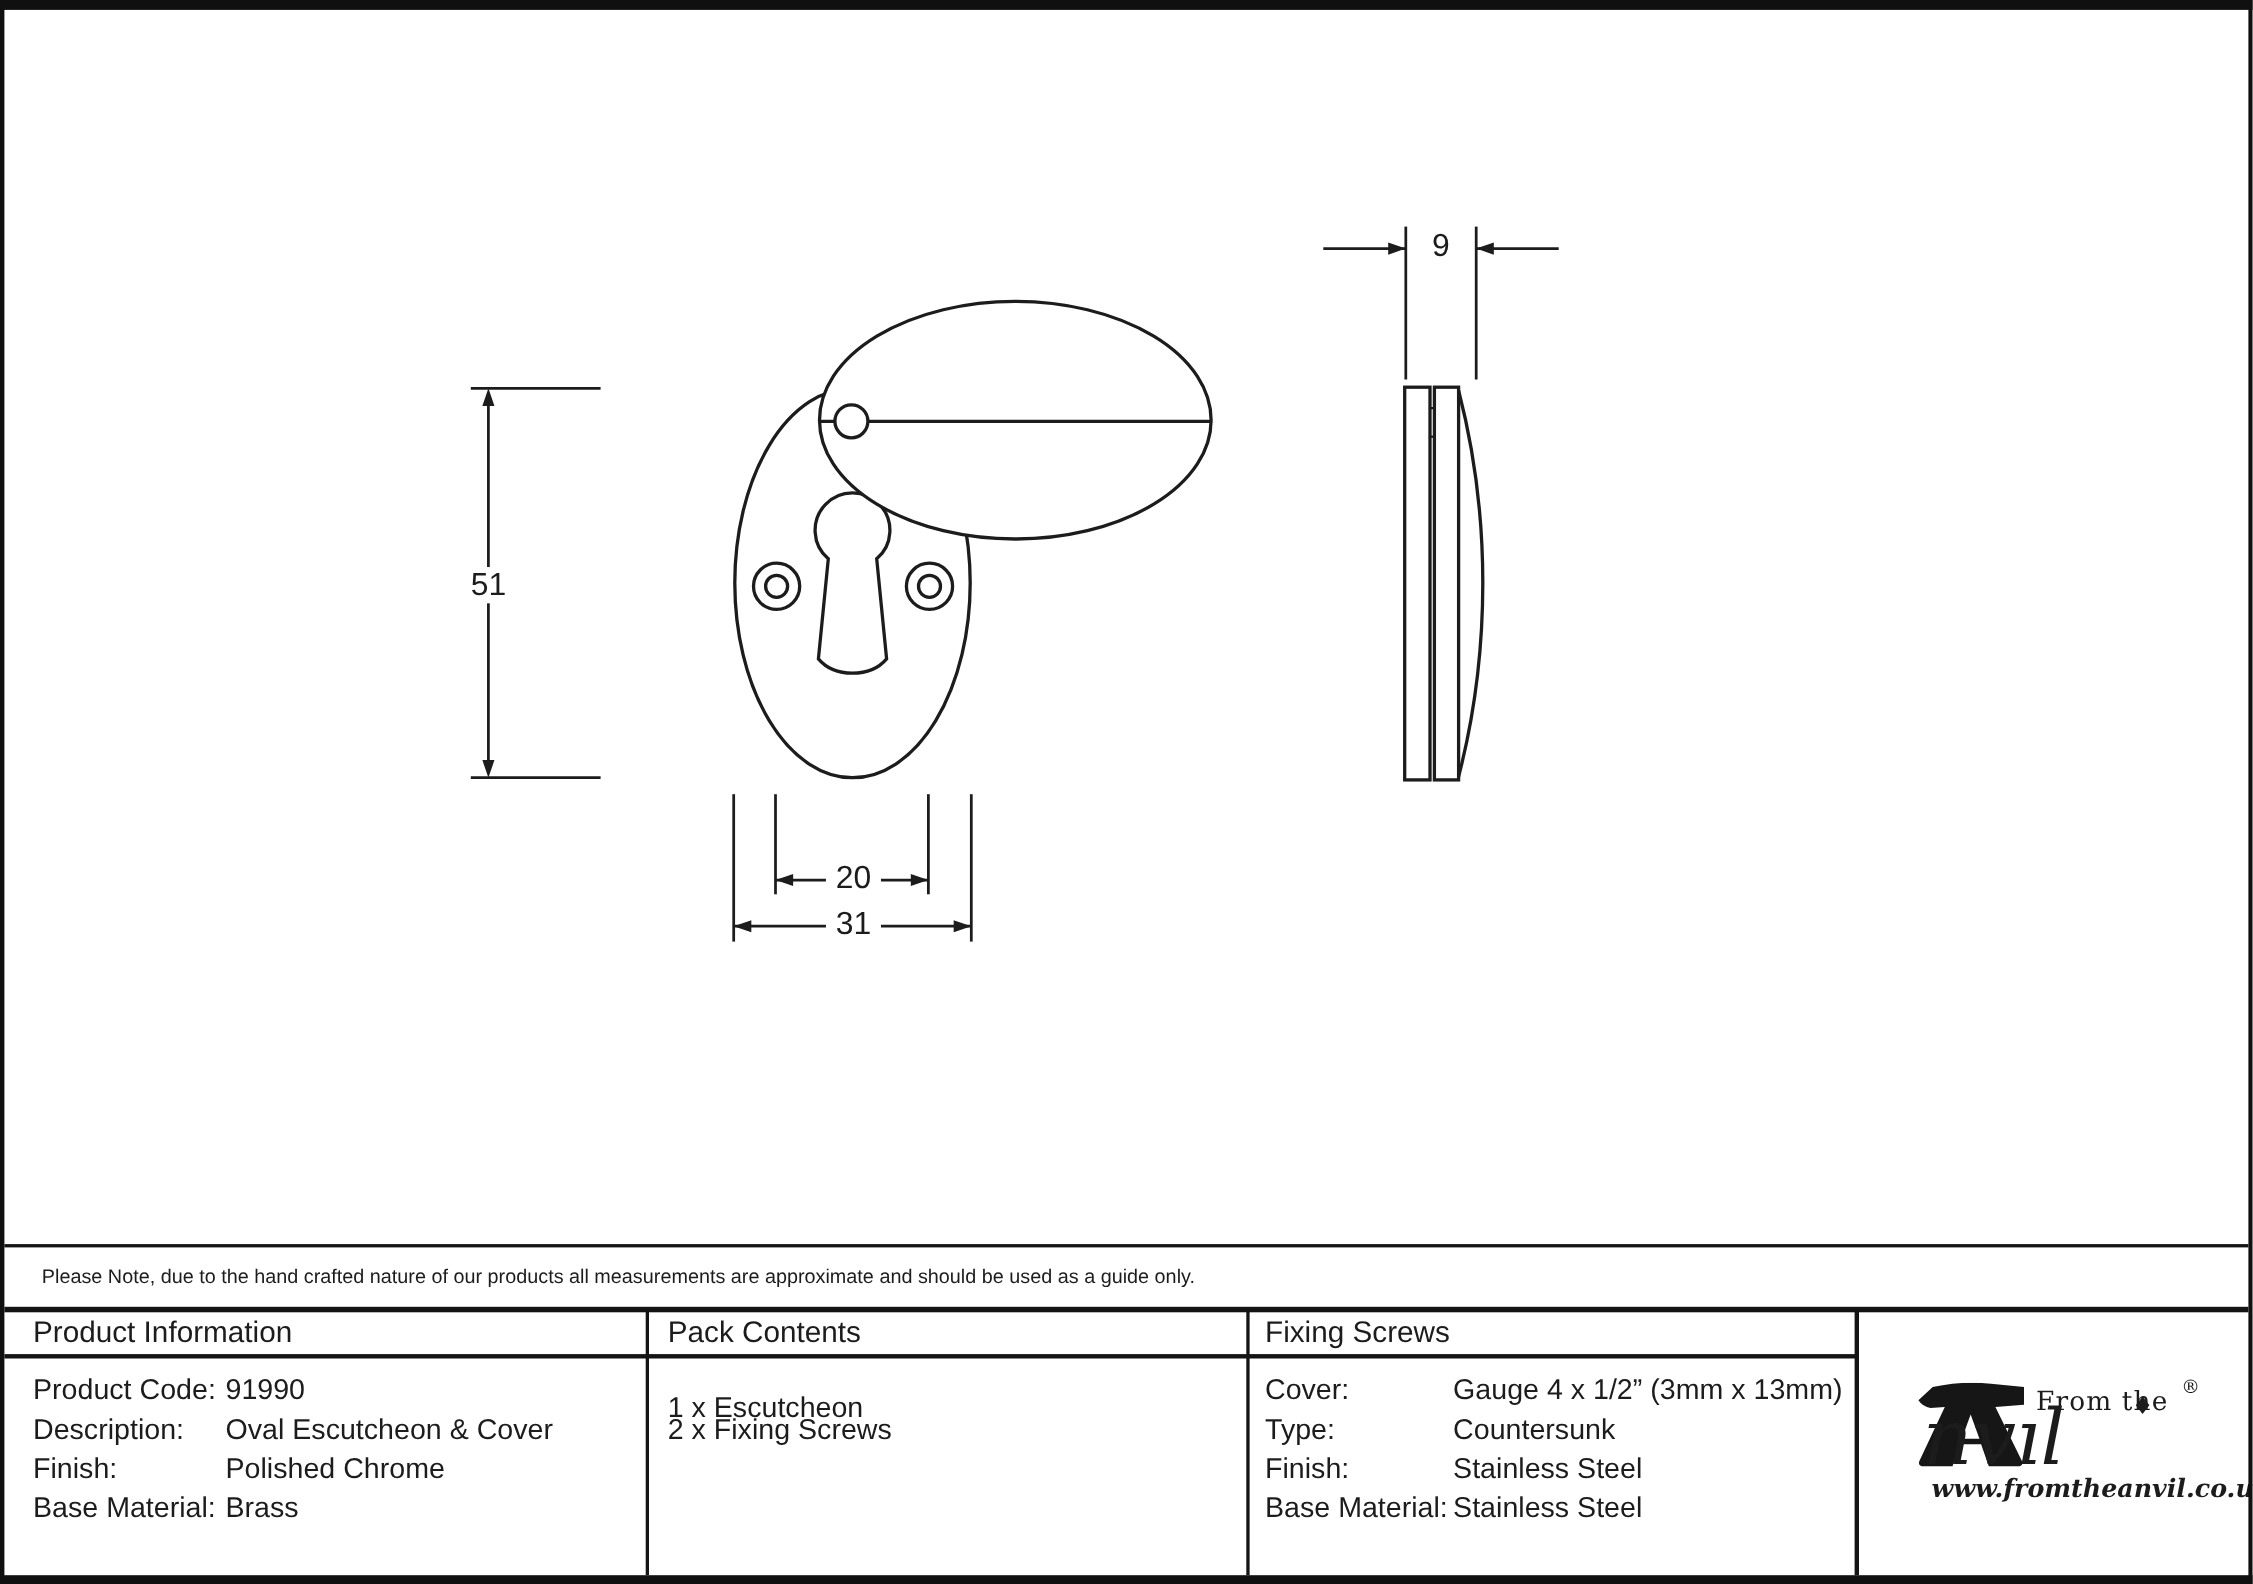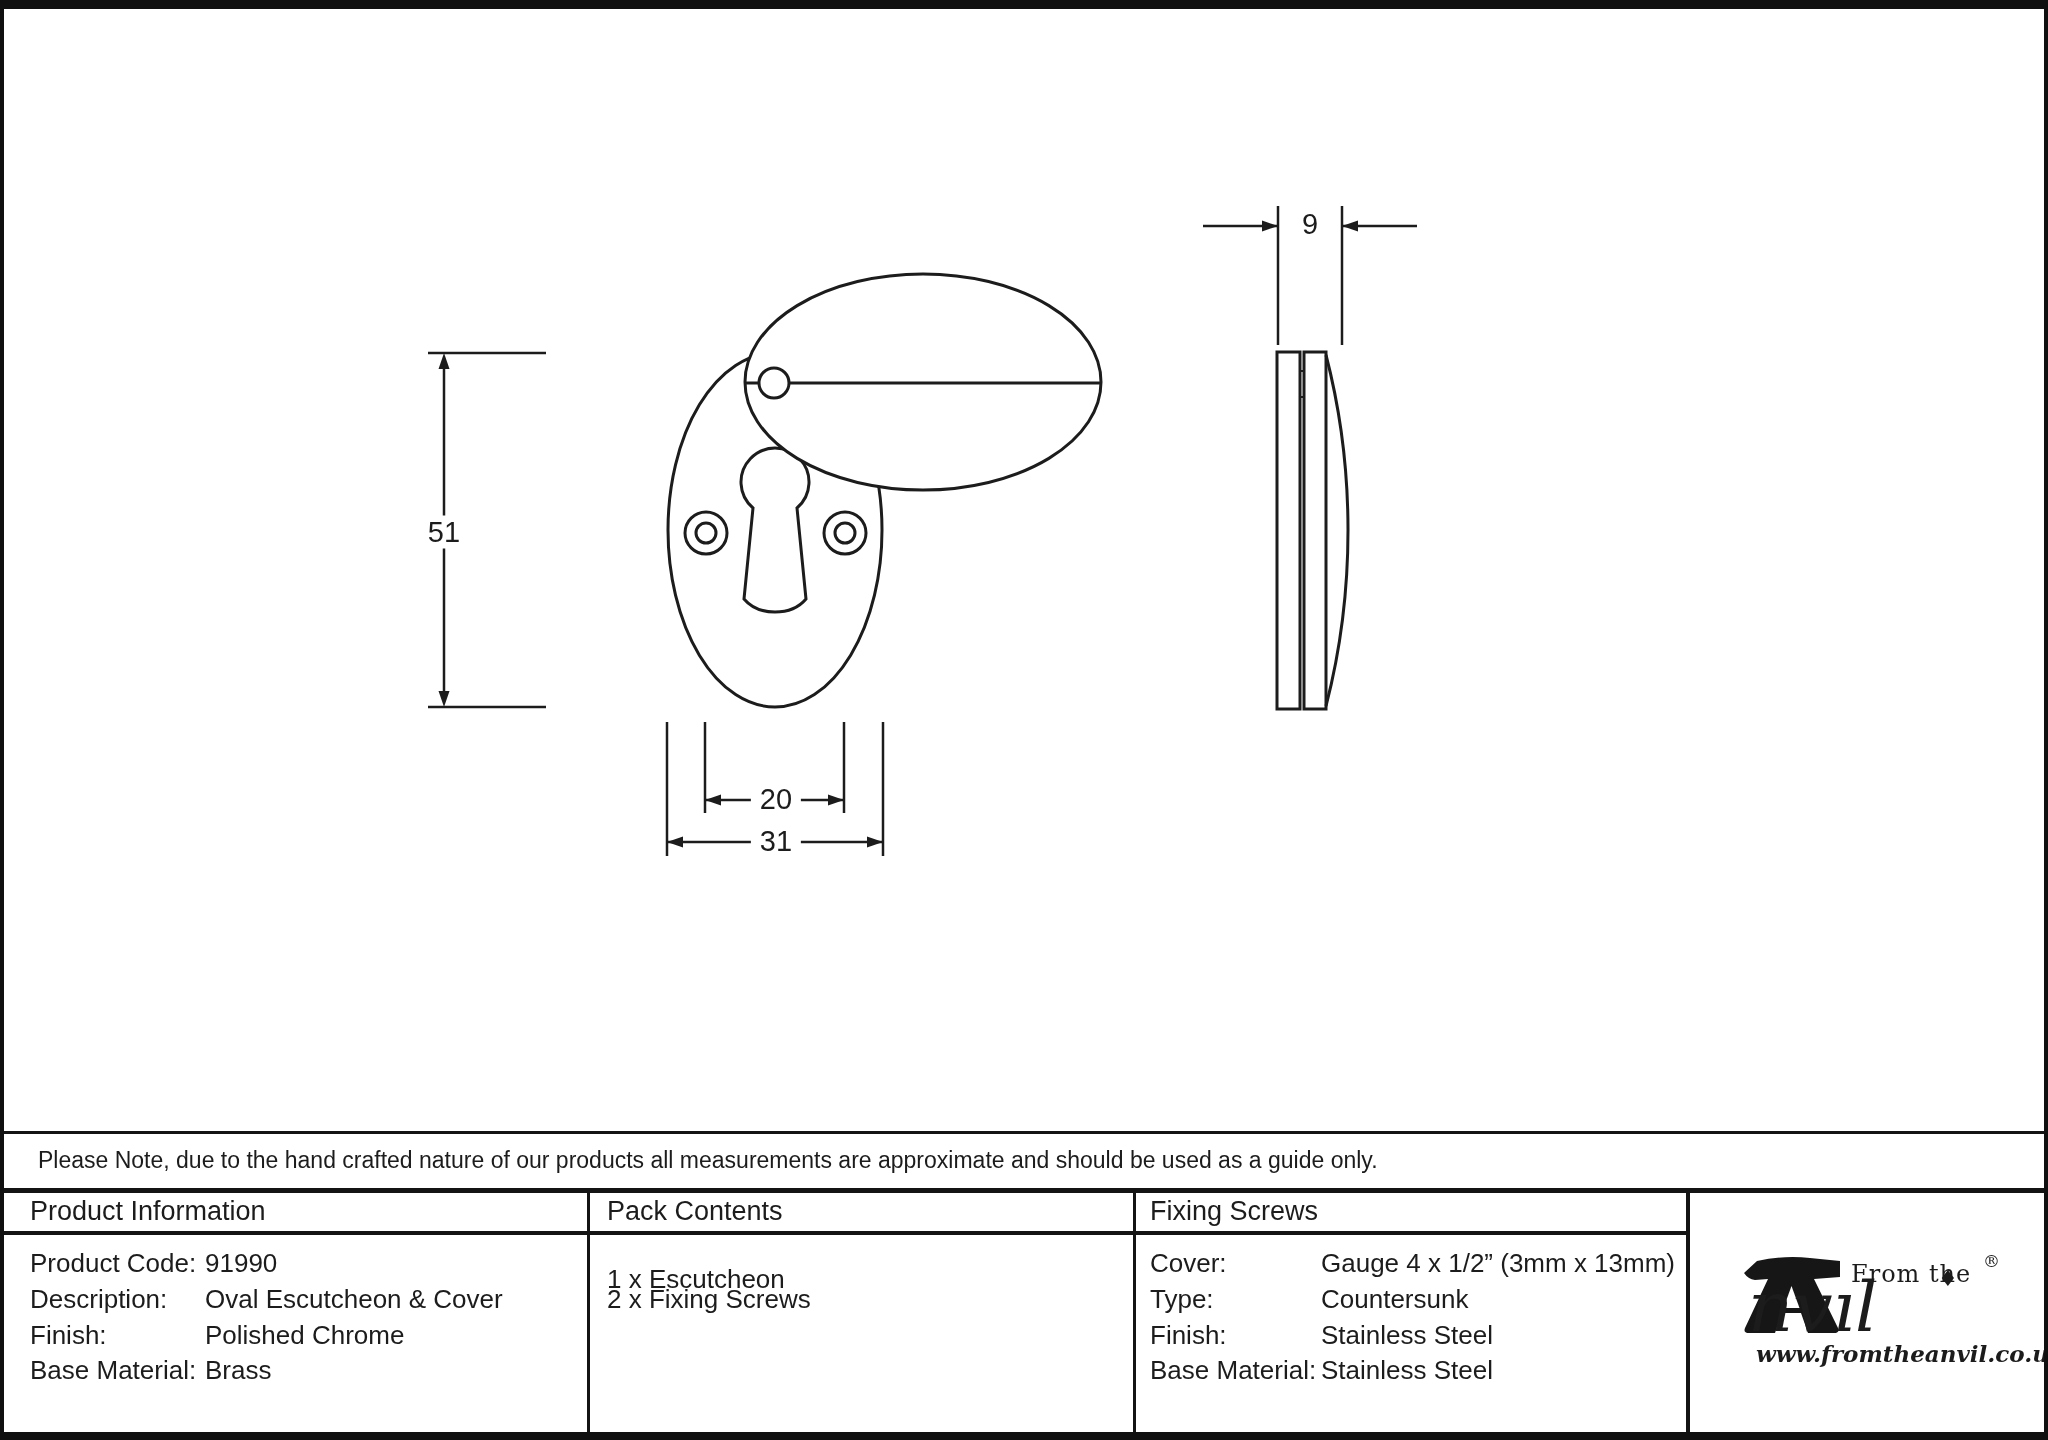--- a/index.html
+++ b/index.html
@@ -19,21 +19,21 @@
   .drawing-svg { position:absolute; left:0; top:0; }
 
   .dimlabel {
     position:absolute; transform:translate(-50%,-50%);
     font-size:29px; background:#ffffff; padding:0 9px; white-space:nowrap;
     color:#1c1c1c;
   }
 
   .note-text {
     position:absolute; left:38px; top:1143px; height:34px; line-height:34px;
-    font-size:23px; white-space:nowrap;
+    font-size:18px; white-space:nowrap;
   }
 
   .cell-header { position:absolute; top:1194px; height:34px; line-height:34px; font-size:27px; white-space:nowrap; }
   .trow { position:absolute; left:0; top:0; width:2048px; height:0; }
   .tlabel, .tvalue, .titem { position:absolute; height:34px; line-height:34px; font-size:26px; white-space:nowrap; }
 
   
   .logo-anvil-icon { position:absolute; left:1742px; top:1257px; }
   .logo-tagline {
     position:absolute; left:1851px; top:1260px; font-family:"DejaVu Serif", serif;

